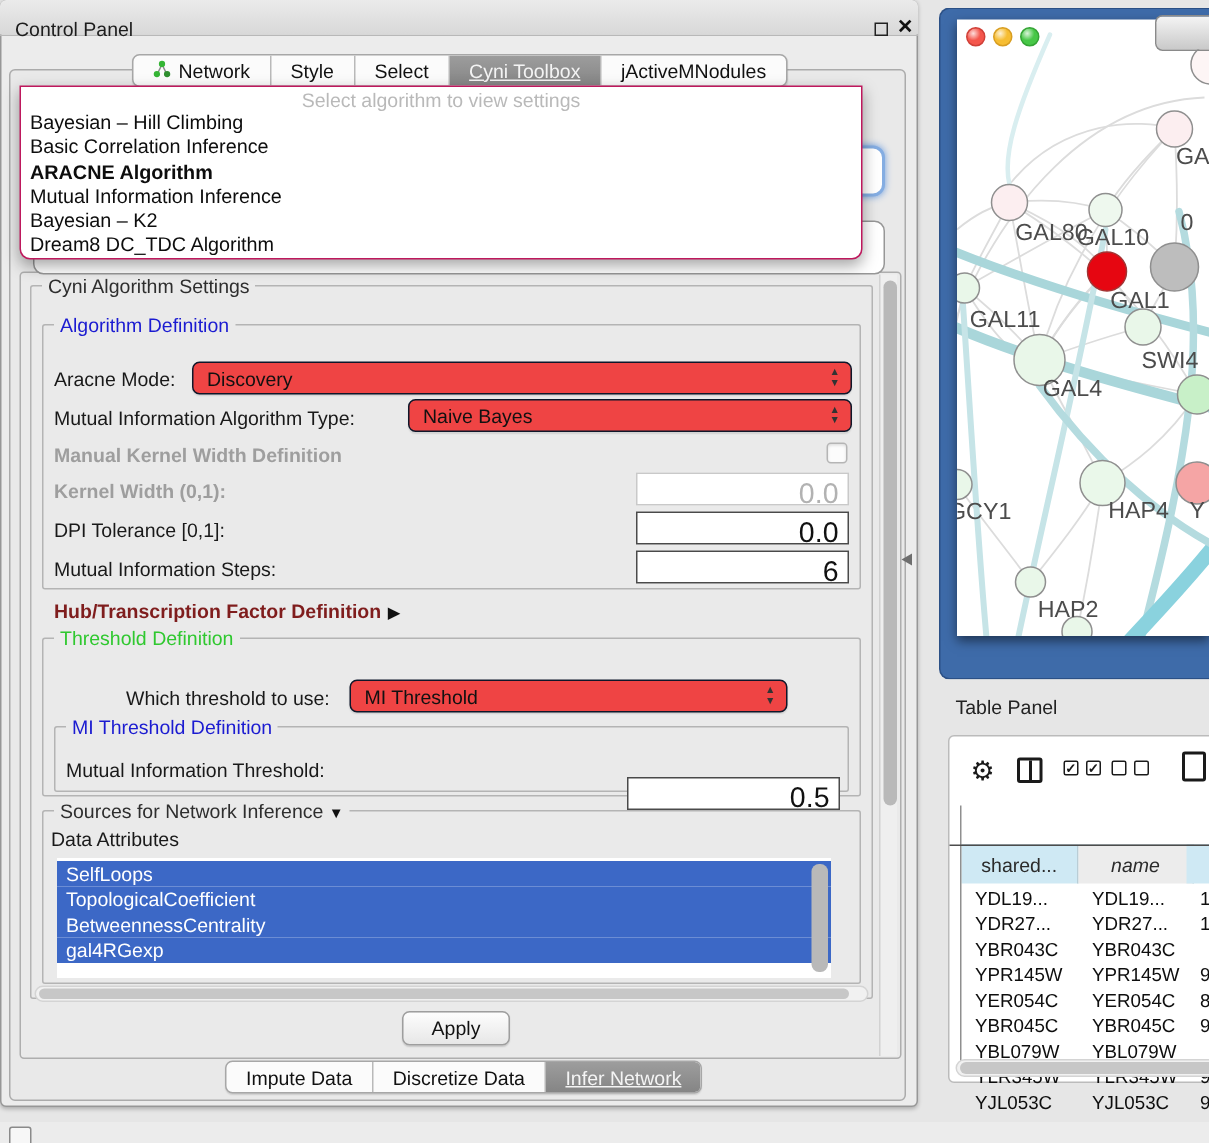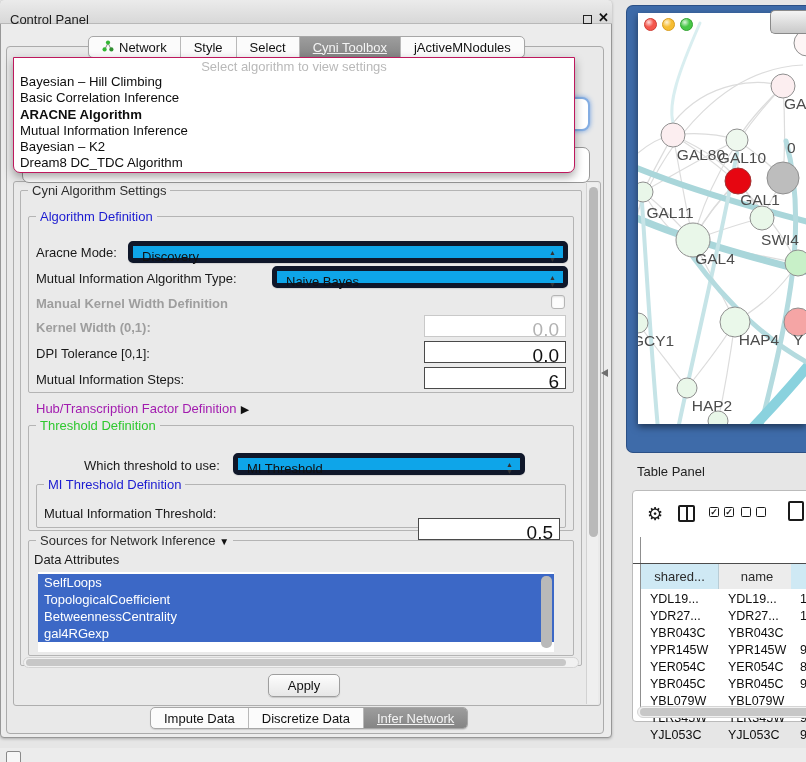--- a/index.html
+++ b/index.html
@@ -54,21 +54,21 @@
   
   .gbox { border:1px solid #b4b4b4; border-radius:2px; background:transparent; }
   .gtitle { position:absolute; font-size:13px; background:#eaeaea; padding:0 4px; white-space:nowrap; }
   .t-plain { color:#2e2e2e; }
   .t-blue  { color:#1b1bd1; }
   .t-green { color:#2fc82f; }
 
   .blbl { font-size:13px; font-weight:normal; color:#191919; white-space:nowrap; }
   .glbl { font-size:13px; font-weight:bold; color:#9e9e9e; white-space:nowrap; }
 
-  .combo { background:#0ea5e9; border:5px solid #0f172a; border-radius:5px; font-size:13px; color:#111;
+  .combo { background:#ef4444; border:1px solid #0f172a; border-radius:5px; font-size:13px; color:#111;
     box-shadow:0 1px 1px rgba(0,0,0,.1); }
   .combo .val { position:absolute; left:9px; top:3px; }
   .combo .arrows { position:absolute; right:7px; top:3px; font-size:7px; line-height:7px; color:#333; text-align:center; }
   .field { background:#fff; border:1.5px solid #4a4a4a; font-size:19px; color:#111;
     text-align:right; padding:3px 6px 0 0; }
   .field.dis { border:1px solid #c9c9c9; color:#b2b2b2; }
   .checkbox { width:14px; height:14px; background:#fcfcfc; border:1px solid #b5b5b5; border-radius:3px;
     box-shadow:inset 0 1px 2px rgba(0,0,0,.12); }
 
   
@@ -214,21 +214,21 @@
   <div class="abs glbl" style="left:36px;top:320px;">Kernel Width (0,1):</div>
   <div class="abs field dis" style="left:424px;top:315px;width:142px;height:22px;">0.0</div>
 
   <div class="abs blbl" style="left:36px;top:346px;">DPI Tolerance [0,1]:</div>
   <div class="abs field" style="left:424px;top:341px;width:142px;height:22px;">0.0</div>
 
   <div class="abs blbl" style="left:36px;top:372px;">Mutual Information Steps:</div>
   <div class="abs field" style="left:424px;top:367px;width:142px;height:22px;">6</div>
 
   <div class="abs" style="left:36px;top:399px;">
-    <span class="blbl" style="font-weight:400;color:#a21caf;">Hub/Transcription Factor Definition</span>
+    <span class="blbl" style="font-weight:700;color:#7f1d1d;">Hub/Transcription Factor Definition</span>
     <span class="tri-right"> ▶</span>
   </div>
 
   <div class="abs gbox" style="left:28px;top:425px;width:546px;height:106px;"></div>
   <div class="abs gtitle t-green" style="left:36px;top:418px;">Threshold Definition</div>
 
   <div class="abs blbl" style="left:84px;top:458px;">Which threshold to use:</div>
   <div class="abs combo" style="left:233px;top:453px;width:292px;height:22px;">
     <span class="val">MI Threshold</span>
     <span class="arrows">▲<br>▼</span>
@@ -349,21 +349,21 @@
     <span class="rel" id="gear-icon">⚙</span>
     <span class="rel" id="split-icon"></span>
     <span class="cbx" style="left:76px;top:16px;">✓</span>
     <span class="cbx" style="left:91px;top:16px;">✓</span>
     <span class="cbx" style="left:108px;top:16px;"></span>
     <span class="cbx" style="left:123px;top:16px;"></span>
     <span class="rel" id="page-icon"></span>
 
     <div class="rel" id="tbl">
         <div class="th" style="left: 0px; top: 26px; width: 78px; background: rgb(207, 233, 244);">shared...</div>
-        <div class="th" style="left: 78px; top: 26px; width: 77px; background: rgb(236, 236, 236);">name</div>
+        <div class="th" style="left: 78px; top: 26px; width: 77px; background: rgb(236, 236, 236); font-style: italic;">name</div>
         <div class="th" style="left: 150px; top: 26px; width: 42px; background: rgb(207, 233, 244);"></div>
         <div class="tr-row" style="left: 0px; top: 54px;">
           <div class="td" style="left: 0px; width: 78px;">YDL19...</div>
           <div class="td" style="left: 78px; width: 72px;">YDL19...</div>
           <div class="td" style="left: 150px; width: 42px;">13</div>
         </div>
         <div class="tr-row" style="left: 0px; top: 71px;">
           <div class="td" style="left: 0px; width: 78px;">YDR27...</div>
           <div class="td" style="left: 78px; width: 72px;">YDR27...</div>
           <div class="td" style="left: 150px; width: 42px;">12</div>

